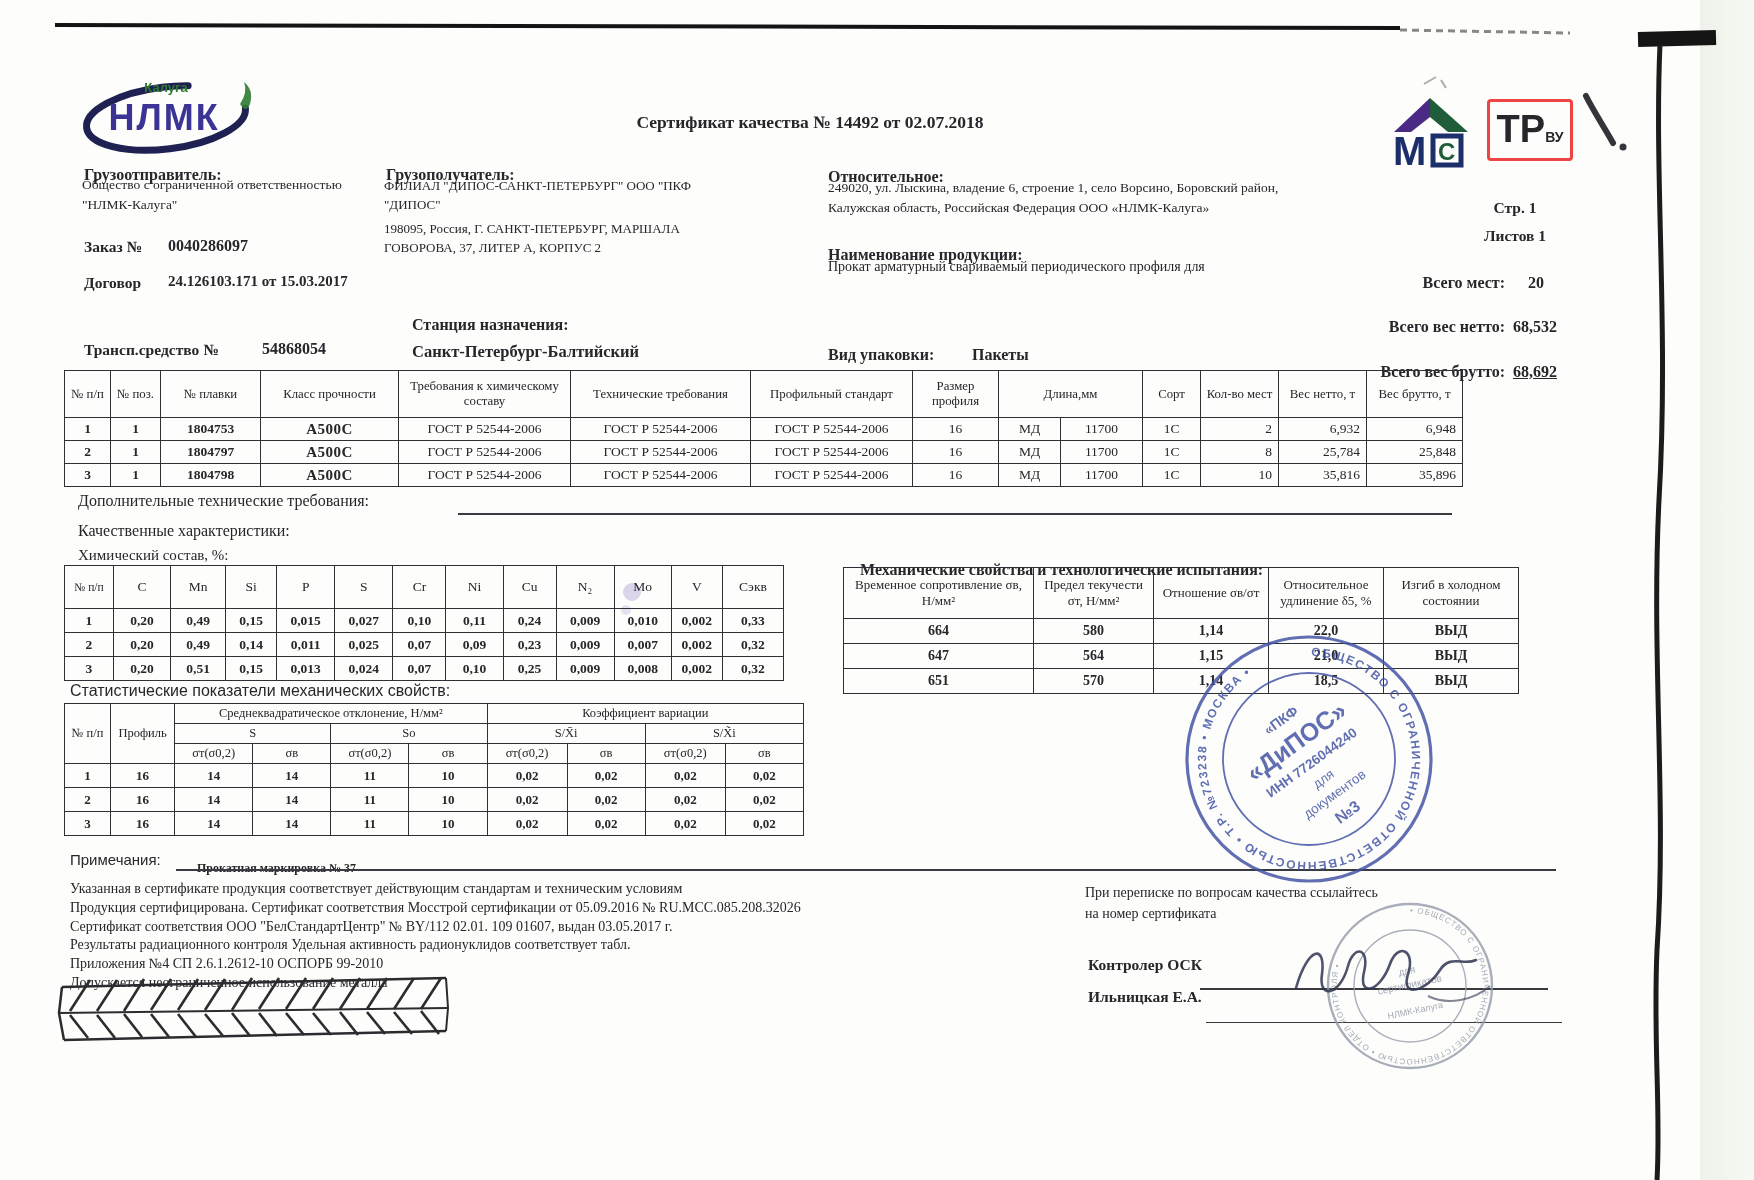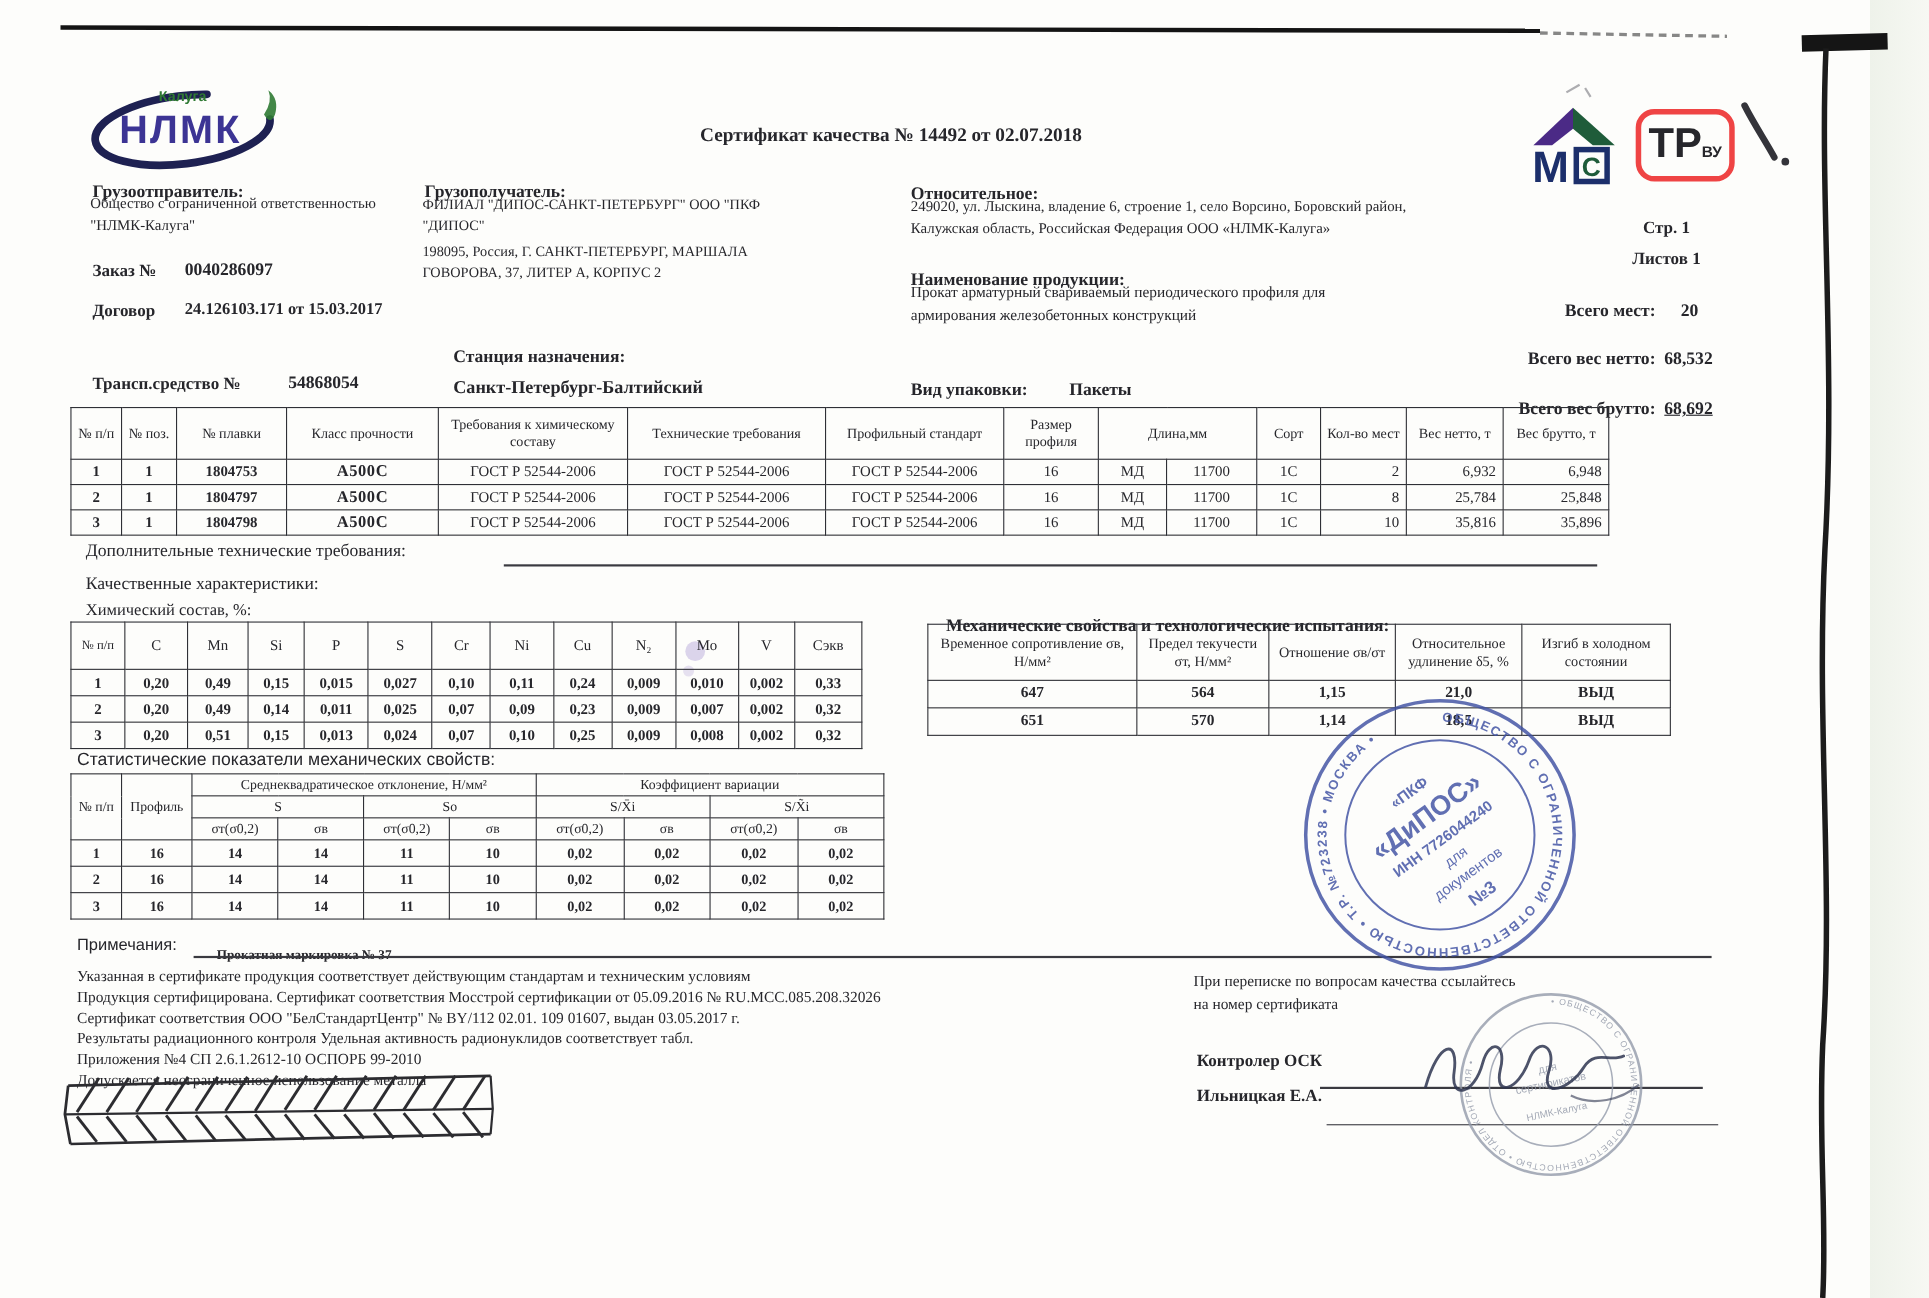--- a/index.html
+++ b/index.html
@@ -58,21 +58,21 @@
   <div class="a b" style="left:575px;top:96px;width:470px;text-align:center;font-size:17.5px;">Сертификат качества № 14492 от 02.07.2018</div>
 
   <svg class="a" style="left:1386px;top:92px;" width="88" height="78" viewBox="0 0 88 78">
     <polygon points="8,40 44,6 44,25 25,40" fill="#4b2a86"></polygon>
     <polygon points="44,6 82,40 62,40 44,25" fill="#1f5c3a"></polygon>
     <text x="7" y="73" font-size="40" font-weight="700" fill="#1c2f6b" font-family="Liberation Sans,sans-serif">М</text>
     <rect x="47" y="44" width="28" height="29" fill="none" stroke="#1c2f6b" stroke-width="5"></rect>
     <text x="52" y="68" font-size="24" font-weight="700" fill="#1f5c3a" font-family="Liberation Sans,sans-serif">С</text>
   </svg>
 
-  <div class="a" style="left:1487px;top:99px;width:80px;height:56px;border:5px solid #ef4444;border-radius:17px;text-align:center;">
+  <div class="a" style="left:1487px;top:99px;width:80px;height:56px;border:3px solid #ef4444;border-radius:4px;text-align:center;">
     <span style="font-size:38px;font-weight:700;line-height:54px;font-family:'Liberation Sans',sans-serif;">ТР</span><span style="font-size:14px;font-weight:700;font-family:'Liberation Sans',sans-serif;">ВУ</span>
   </div>
 
   <div class="a b" style="left:1455px;top:183px;width:120px;text-align:center;font-size:15.5px;">Стр. 1</div>
   <div class="a b" style="left:1455px;top:211px;width:120px;text-align:center;font-size:15.5px;">Листов 1</div>
 
   <div class="a b lbl16" style="left:84px;top:150px;">Грузоотправитель:</div>
   <div class="a small13" style="left:82px;top:175px;width:330px;">
     <div>Общество с ограниченной ответственностью</div>
       <div>"НЛМК-Калуга"</div>
@@ -97,21 +97,20 @@
   <div class="a b" style="left:412px;top:326px;font-size:16.5px;">Санкт-Петербург-Балтийский</div>
 
   <div class="a b lbl16" style="left:828px;top:152px;">Относительное:</div>
   <div class="a" style="left:828px;top:178px;width:560px;font-size:13.5px;line-height:20px;">
     <div>249020, ул. Лыскина, владение 6, строение 1, село Ворсино, Боровский район,</div>
       <div>Калужская область, Российская Федерация ООО «НЛМК-Калуга»</div>
   </div>
   <div class="a b lbl16" style="left:828px;top:230px;">Наименование продукции:</div>
   <div class="a" style="left:828px;top:256px;width:540px;font-size:14px;line-height:21px;">
     <div>Прокат арматурный свариваемый периодического профиля для</div>
-      <div>армирования железобетонных конструкций</div>
   </div>
   <div class="a b lbl16" style="left:828px;top:330px;">Вид упаковки:</div>
   <div class="a b lbl16" style="left:972px;top:330px;">Пакеты</div>
 
   <div class="a b lbl16" style="left:1340px;top:258px;width:165px;text-align:right;">Всего мест:</div>
   <div class="a b lbl16" style="left:1528px;top:258px;">20</div>
   <div class="a b lbl16" style="left:1340px;top:302px;width:165px;text-align:right;">Всего вес нетто:</div>
   <div class="a b lbl16" style="left:1513px;top:302px;">68,532</div>
   <div class="a b lbl16" style="left:1330px;top:347px;width:175px;text-align:right;">Всего вес брутто:</div>
   <div class="a b lbl16" style="left:1513px;top:347px;text-decoration:underline;">68,692</div>
@@ -306,20 +305,27 @@
       <thead>
         <tr>
           <th>Временное сопротивление σв, Н/мм²</th>
             <th>Предел текучести σт, Н/мм²</th>
           <th>Отношение σв/σт</th>
             <th>Относительное удлинение δ5, %</th>
           <th>Изгиб в холодном состоянии</th>
         </tr>
       </thead>
       <tbody>
+          <tr>
+            <td>664</td>
+            <td>580</td>
+            <td>1,14</td>
+            <td>22,0</td>
+            <td>ВЫД</td>
+          </tr>
           <tr>
             <td>647</td>
             <td>564</td>
             <td>1,15</td>
             <td>21,0</td>
             <td>ВЫД</td>
           </tr>
           <tr>
             <td>651</td>
             <td>570</td>

